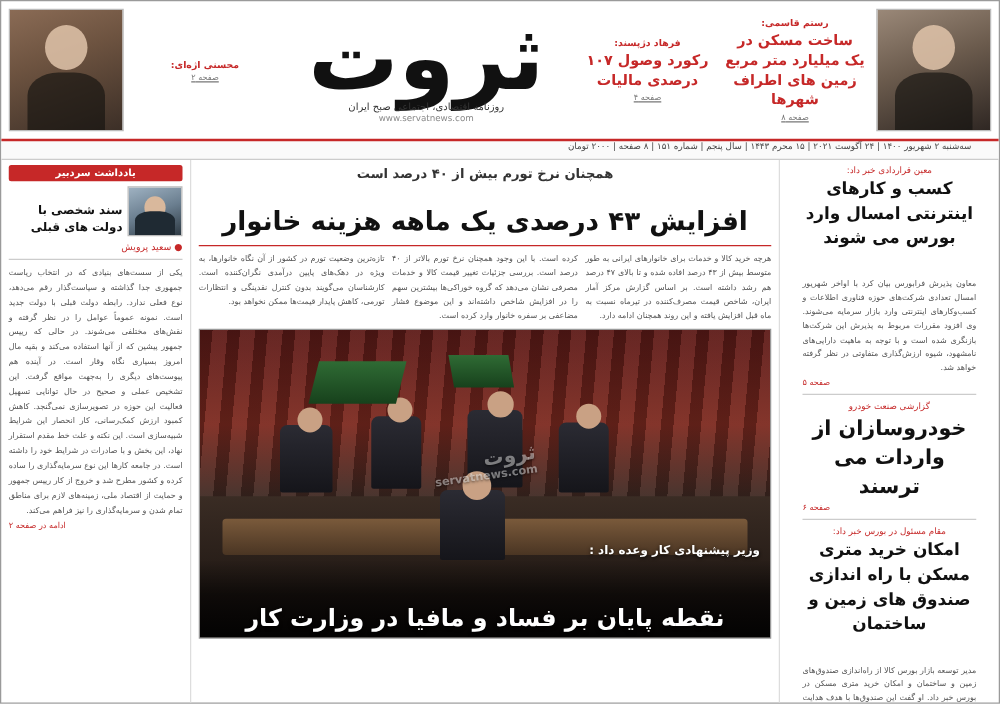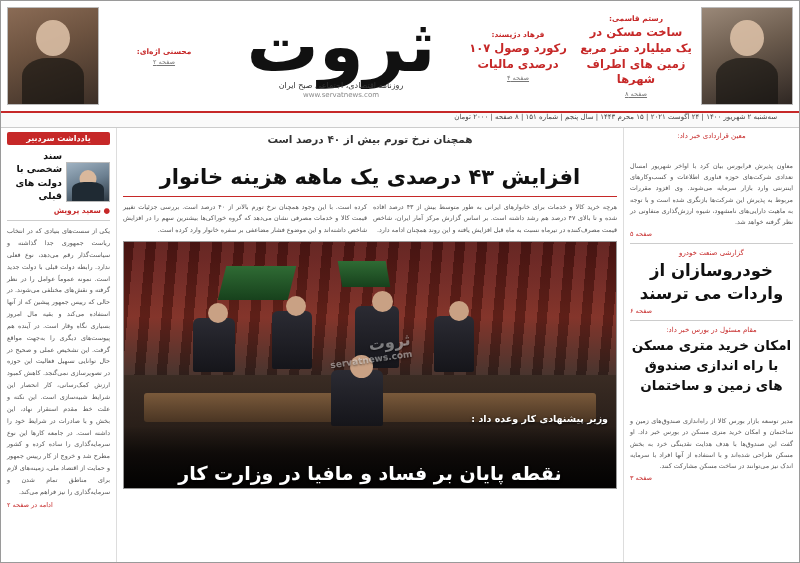--- a/index.html
+++ b/index.html
@@ -72,23 +72,23 @@
     display: flex; align-items: flex-start; justify-content: space-between;
     padding: 0 22px; font-size: 7px; color: #444; background: #fafafa;
   }
   .infobar span { white-space: nowrap; }
 
   
   .body {
     display: flex; height: calc(563px - 112px - 15px);
   }
   
-  .col-right { width: 176px; border-left: 1px solid #ddd; padding: 4px 6px; }
+  .col-right { width: 176px; border-left: 1px solid #ddd; padding: 4px 18px; }
   .col-mid   { flex: 1; padding: 4px 6px; }
-  .col-left  { width: 116px; border-right: 1px solid #ddd; padding: 4px 6px; }
+  .col-left  { width: 152px; border-right: 1px solid #ddd; padding: 4px 6px; }
 
   .rule { border-top: 1px solid #ccc; margin: 5px 0; }
   .rule.red { border-top: 1px solid #c62828; }
 
   .tag { font-size: 7px; color: #c62828; text-align: center; margin-bottom: 2px; }
   .title-xl {
     font-size: 21px; font-weight: bold; color: #111; line-height: 1.35;
     text-align: center;
   }
   .title-lg {
@@ -180,21 +180,21 @@
   }
   .svc-photo:before{
     content:""; position:absolute; left:50%; top:7px; transform:translateX(-50%);
     width:17px; height:18px; border-radius:50%; background:#d9b89c;
   }
   .svc-photo:after{
     content:""; position:absolute; left:50%; bottom:0; transform:translateX(-50%);
     width:32px; height:19px; border-radius:38% 38% 0 0; background:#1f2a33;
   }
   .svc-title { font-size: 9.5px; font-weight:bold; color:#111; line-height:1.4; text-align:right; }
-  .byline { font-size: 7.5px; color:#c62828; font-weight:bold; margin-top:4px; text-align:right; }
+  .byline { font-size: 7.5px; color:#c62828; font-weight:normal; margin-top:4px; text-align:right; }
   .left-text { font-size: 6.4px; color:#555; line-height:1.85; text-align:justify; margin-top:3px; }
 </style>
 </head>
 <body>
 
 <div id="page">
 
   <div class="masthead">
 
     <div class="mh-photo left"></div>
@@ -226,20 +226,21 @@
   <div class="infobar">
     <span>سه‌شنبه ۲ شهریور ۱۴۰۰ | ۲۴ آگوست ۲۰۲۱ | ۱۵ محرم ۱۴۴۳ | سال پنجم | شماره ۱۵۱ | ۸ صفحه | ۲۰۰۰ تومان</span>
   </div>
 
   <div class="body">
 
     <div class="col-right">
 
       <div>
         <div class="tag">معین قراردادی خبر داد:</div>
+        <div class="title-md">کسب و کارهای اینترنتی امسال وارد بورس می شوند</div>
         <div class="body-text">معاون پذیرش فرابورس بیان کرد با اواخر شهریور امسال تعدادی شرکت‌های حوزه فناوری اطلاعات و کسب‌وکارهای اینترنتی وارد بازار سرمایه می‌شوند. وی افزود مقررات مربوط به پذیرش این شرکت‌ها بازنگری شده است و با توجه به ماهیت دارایی‌های نامشهود، شیوه ارزش‌گذاری متفاوتی در نظر گرفته خواهد شد.</div>
         <div class="more">صفحه ۵</div>
       </div>
 
       <div class="rule"></div>
 
       <div>
         <div class="tag">گزارشی صنعت خودرو</div>
         <div class="title-lg">خودروسازان از واردات می ترسند</div>
         <div class="more">صفحه ۶</div>
@@ -261,20 +262,23 @@
       <div class="title-xl">افزایش ۴۳ درصدی یک ماهه هزینه خانوار</div>
       <div class="rule red"></div>
 
       <div class="trio">
         <div>
           <div class="body-text">هرچه خرید کالا و خدمات برای خانوارهای ایرانی به طور متوسط بیش از ۴۳ درصد افاده شده و تا بالای ۴۷ درصد هم رشد داشته است. بر اساس گزارش مرکز آمار ایران، شاخص قیمت مصرف‌کننده در تیرماه نسبت به ماه قبل افزایش یافته و این روند همچنان ادامه دارد.</div>
         </div>
         <div>
           <div class="body-text">کرده است. با این وجود همچنان نرخ تورم بالاتر از ۴۰ درصد است. بررسی جزئیات تغییر قیمت کالا و خدمات مصرفی نشان می‌دهد که گروه خوراکی‌ها بیشترین سهم را در افزایش شاخص داشته‌اند و این موضوع فشار مضاعفی بر سفره خانوار وارد کرده است.</div>
         </div>
+        <div>
+          <div class="body-text">تازه‌ترین وضعیت تورم در کشور از آن نگاه خانوارها، به ویژه در دهک‌های پایین درآمدی نگران‌کننده است. کارشناسان می‌گویند بدون کنترل نقدینگی و انتظارات تورمی، کاهش پایدار قیمت‌ها ممکن نخواهد بود.</div>
+        </div>
       </div>
 
       <div class="photo-wrap">
         <div class="ph-seats"></div>
         <div class="ph-desk"></div>
 
         <div class="ph-figure" style="left:14%;top:31%;width:42px;height:54px;"></div>
         <div class="ph-head" style="left:17%;top:25%;width:20px;height:20px;"></div>
 
         <div class="ph-figure" style="left:30%;top:28%;width:40px;height:58px;"></div>

